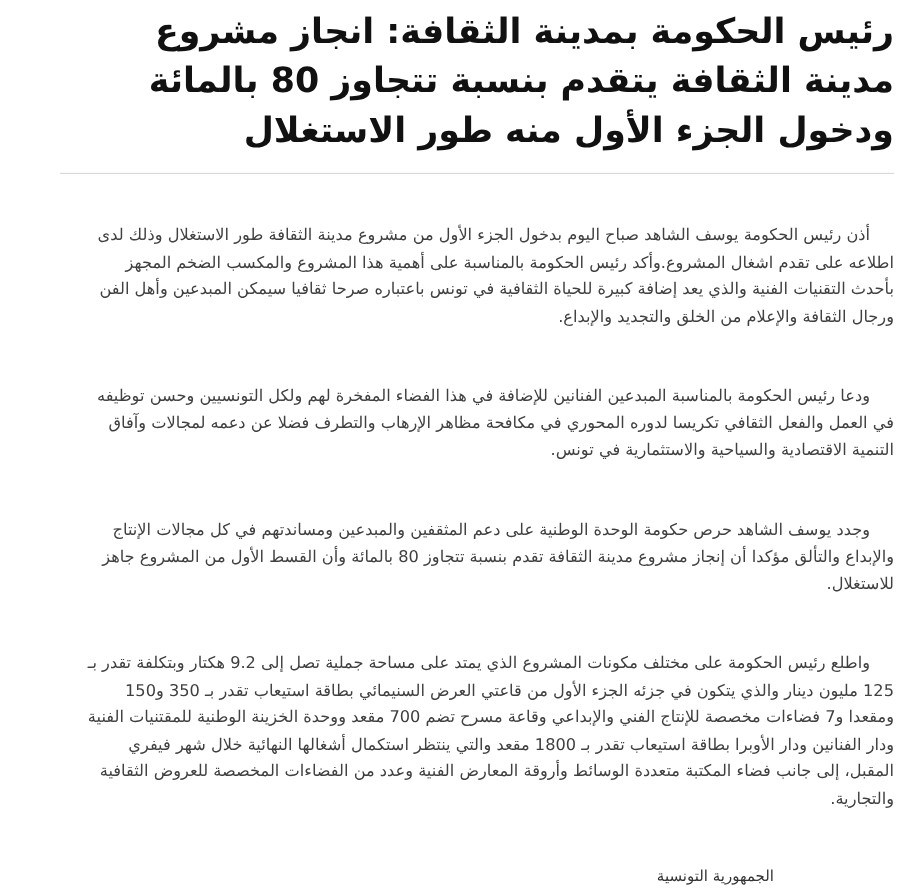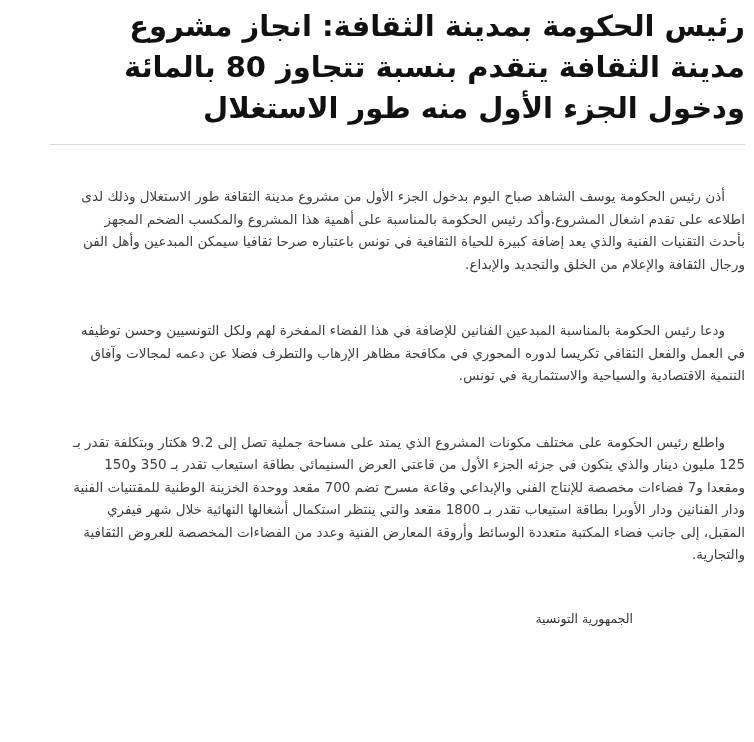--- a/index.html
+++ b/index.html
@@ -38,21 +38,21 @@
   }
   .article-paragraph {
     margin: 0 0 44px 16px;
     font-size: 13.5px;
     line-height: 22.5px;
     color: #404040;
     text-align: right;
     text-indent: 20px;
   }
   .article-footer {
-    margin: 12px;
+    margin: 0;
   }
   .source-label {
     display: block;
     margin-right: 100px;
     font-size: 12.5px;
     line-height: 18px;
     color: #333333;
     text-align: right;
   }
 </style>
@@ -63,20 +63,21 @@
 
   <header>
     <h1 class="article-title">رئيس الحكومة بمدينة الثقافة: انجاز مشروع مدينة الثقافة يتقدم بنسبة تتجاوز 80 بالمائة ودخول الجزء الأول منه طور الاستغلال</h1>
   </header>
 
   <hr class="title-divider">
 
   <main class="article-body">
     <p class="article-paragraph">أذن رئيس الحكومة يوسف الشاهد صباح اليوم بدخول الجزء الأول من مشروع مدينة الثقافة طور الاستغلال وذلك لدى اطلاعه على تقدم اشغال المشروع.وأكد رئيس الحكومة بالمناسبة على أهمية هذا المشروع والمكسب الضخم المجهز بأحدث التقنيات الفنية والذي يعد إضافة كبيرة للحياة الثقافية في تونس باعتباره صرحا ثقافيا سيمكن المبدعين وأهل الفن ورجال الثقافة والإعلام من الخلق والتجديد والإبداع.</p>
     <p class="article-paragraph">ودعا رئيس الحكومة بالمناسبة المبدعين الفنانين للإضافة في هذا الفضاء المفخرة لهم ولكل التونسيين وحسن توظيفه في العمل والفعل الثقافي تكريسا لدوره المحوري في مكافحة مظاهر الإرهاب والتطرف فضلا عن دعمه لمجالات وآفاق التنمية الاقتصادية والسياحية والاستثمارية في تونس.</p>
+    <p class="article-paragraph">وجدد يوسف الشاهد حرص حكومة الوحدة الوطنية على دعم المثقفين والمبدعين ومساندتهم في كل مجالات الإنتاج والإبداع والتألق مؤكدا أن إنجاز مشروع مدينة الثقافة تقدم بنسبة تتجاوز 80 بالمائة وأن القسط الأول من المشروع جاهز للاستغلال.</p>
     <p class="article-paragraph">واطلع رئيس الحكومة على مختلف مكونات المشروع الذي يمتد على مساحة جملية تصل إلى 9.2 هكتار وبتكلفة تقدر بـ 125 مليون دينار والذي يتكون في جزئه الجزء الأول من قاعتي العرض السنيمائي بطاقة استيعاب تقدر بـ 350 و150 ومقعدا و7 فضاءات مخصصة للإنتاج الفني والإبداعي وقاعة مسرح تضم 700 مقعد ووحدة الخزينة الوطنية للمقتنيات الفنية ودار الفنانين ودار الأوبرا بطاقة استيعاب تقدر بـ 1800 مقعد والتي ينتظر استكمال أشغالها النهائية خلال شهر فيفري المقبل، إلى جانب فضاء المكتبة متعددة الوسائط وأروقة المعارض الفنية وعدد من الفضاءات المخصصة للعروض الثقافية والتجارية.</p>
   </main>
 
   <footer class="article-footer">
     <span class="source-label">الجمهورية التونسية</span>
   </footer>
 
 </div>
 
 </body></html>

